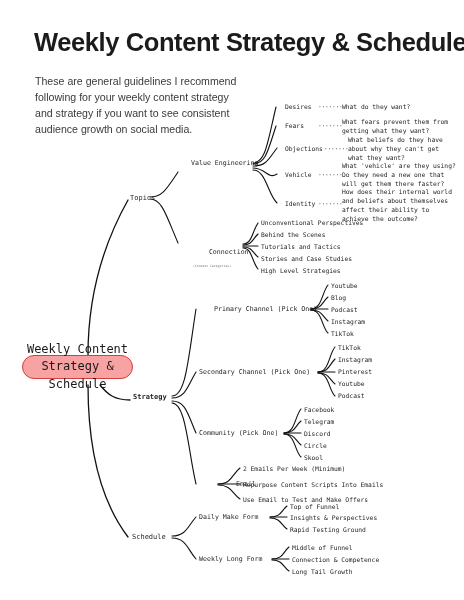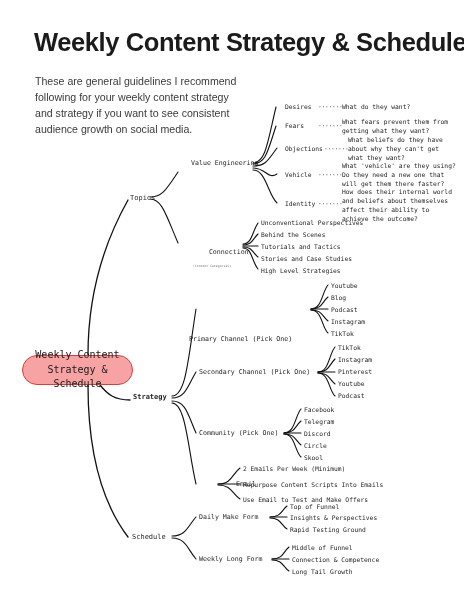--- a/index.html
+++ b/index.html
@@ -94,31 +94,31 @@
     color: #1f1f1f;
     white-space: pre-line;
   }
 
   
   #root-node {
     position: absolute;
     left: 22px;
     top: 355px;
     width: 111px;
-    height: 30px;
+    height: 24px;
     box-sizing: border-box;
     background: #f8a3a3;
     border: 1.3px solid #d43f3f;
     border-radius: 15px;
     display: flex;
     align-items: center;
     justify-content: center;
     text-align: center;
     font-family: "DejaVu Sans Mono", "Liberation Mono", monospace;
-    font-size: 10px;
+    font-size: 12px;
     line-height: 1.45;
     color: #1a1a1a;
     white-space: pre-line;
   }
 </style>
 </head>
 <body>
 
 <div id="page">
 
@@ -228,21 +228,21 @@
     <span>Connection</span>
     <span class="sub-caption">(Content Categories)</span>
   </div>
 
   <div class="node lvl3" style="left:261px; top:219px;">Unconventional Perspectives</div>
   <div class="node lvl3" style="left:261px; top:231px;">Behind the Scenes</div>
   <div class="node lvl3" style="left:261px; top:243px;">Tutorials and Tactics</div>
   <div class="node lvl3" style="left:261px; top:255px;">Stories and Case Studies</div>
   <div class="node lvl3" style="left:261px; top:267px;">High Level Strategies</div>
 
-  <div class="node lvl2" style="left:189px; top:305px;margin-top:30px;">Primary Channel (Pick One)</div>
+  <div class="node lvl2" style="left:214px; top:305px;">Primary Channel (Pick One)</div>
   <div class="node lvl3" style="left:331px; top:282px;">Youtube</div>
   <div class="node lvl3" style="left:331px; top:294px;">Blog</div>
   <div class="node lvl3" style="left:331px; top:306px;">Podcast</div>
   <div class="node lvl3" style="left:331px; top:318px;">Instagram</div>
   <div class="node lvl3" style="left:331px; top:330px;">TikTok</div>
 
   <div class="node lvl2" style="left:199px; top:368px;">Secondary Channel (Pick One)</div>
   <div class="node lvl3" style="left:338px; top:344px;">TikTok</div>
   <div class="node lvl3" style="left:338px; top:356px;">Instagram</div>
   <div class="node lvl3" style="left:338px; top:368px;">Pinterest</div>

